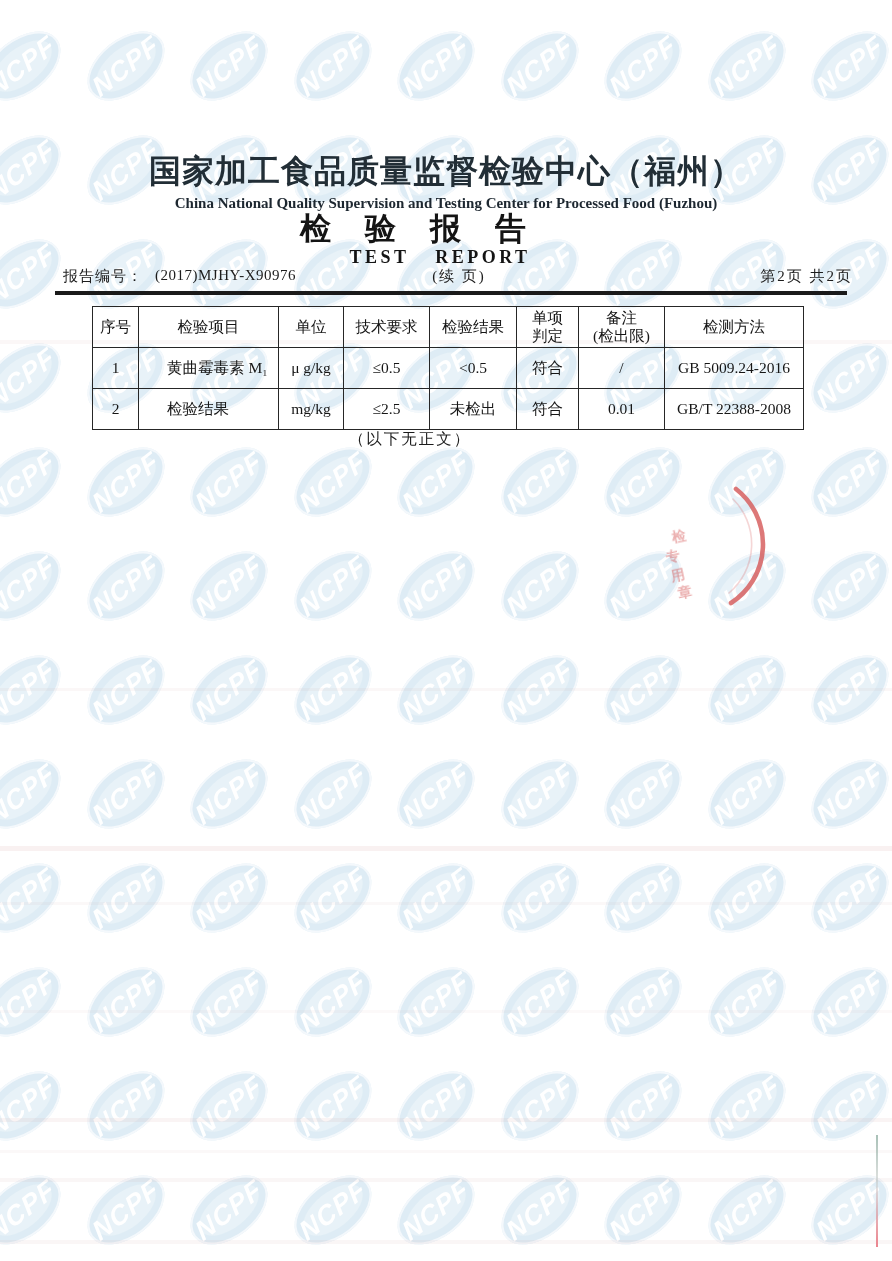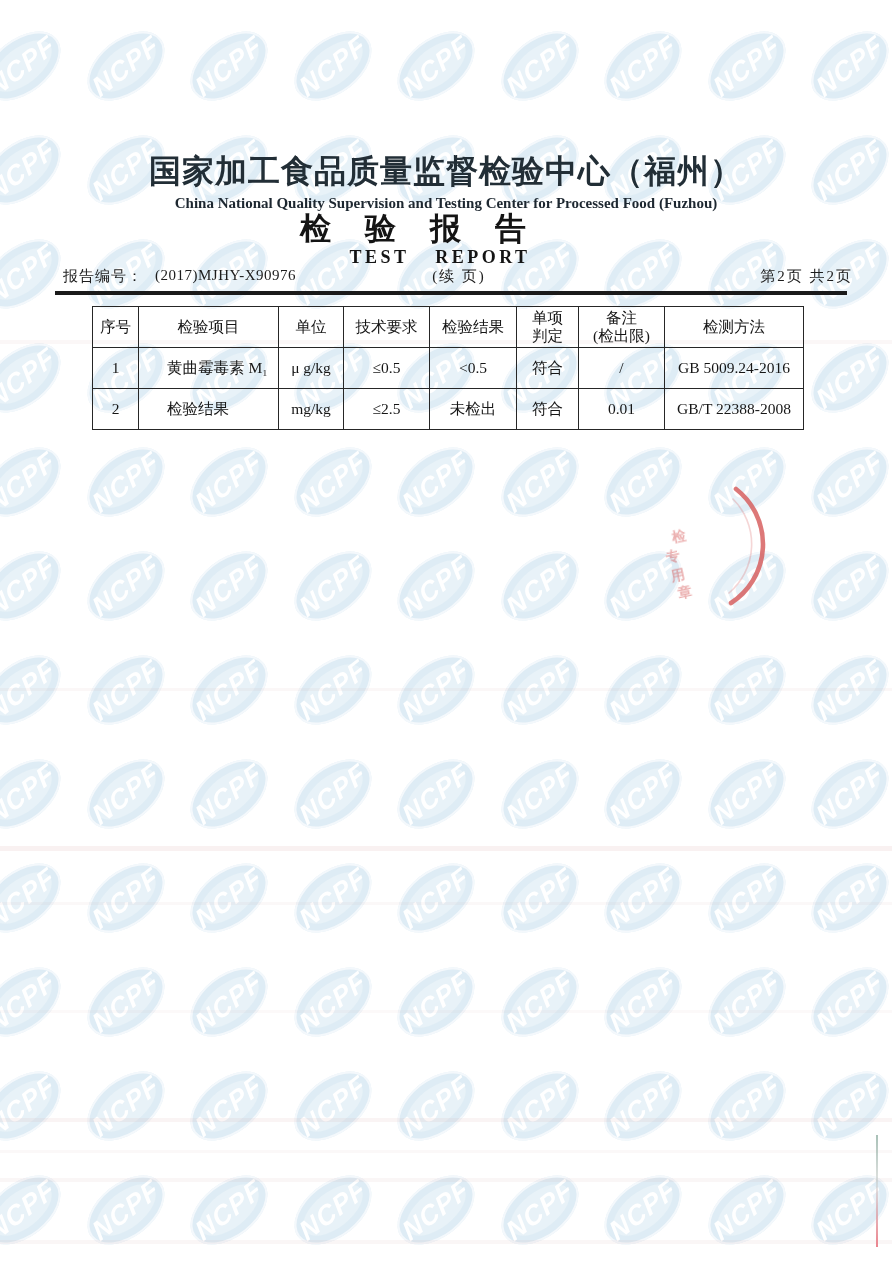--- a/index.html
+++ b/index.html
@@ -460,20 +460,21 @@
         <td>mg/kg</td>
         <td>≤2.5</td>
         <td>未检出</td>
         <td>符合</td>
         <td>0.01</td>
         <td>GB/T 22388-2008</td>
       </tr>
     </tbody>
   </table>
 
+  <div id="end-note" class="abs">（以下无正文）</div>
 
   <svg id="stamp" viewBox="0 0 150 150" xmlns="http://www.w3.org/2000/svg">
     <path d="M114,16 A70,70 0 0 1 109,130" fill="none" stroke="#d65a5a" stroke-width="4.6" stroke-linecap="round" opacity="0.82"></path>
     <path d="M111,26 A64,64 0 0 1 107,120" fill="none" stroke="#d65a5a" stroke-width="1.6" stroke-linecap="round" opacity="0.25"></path>
   </svg>
   <div id="stamp-frags">
       <span class="stamp-frag" style="left: 672px; top: 528px;">检</span>
       <span class="stamp-frag" style="left: 666px; top: 548px;">专</span>
       <span class="stamp-frag" style="left: 671px; top: 567px;">用</span>
       <span class="stamp-frag" style="left: 678px; top: 584px;">章</span>

